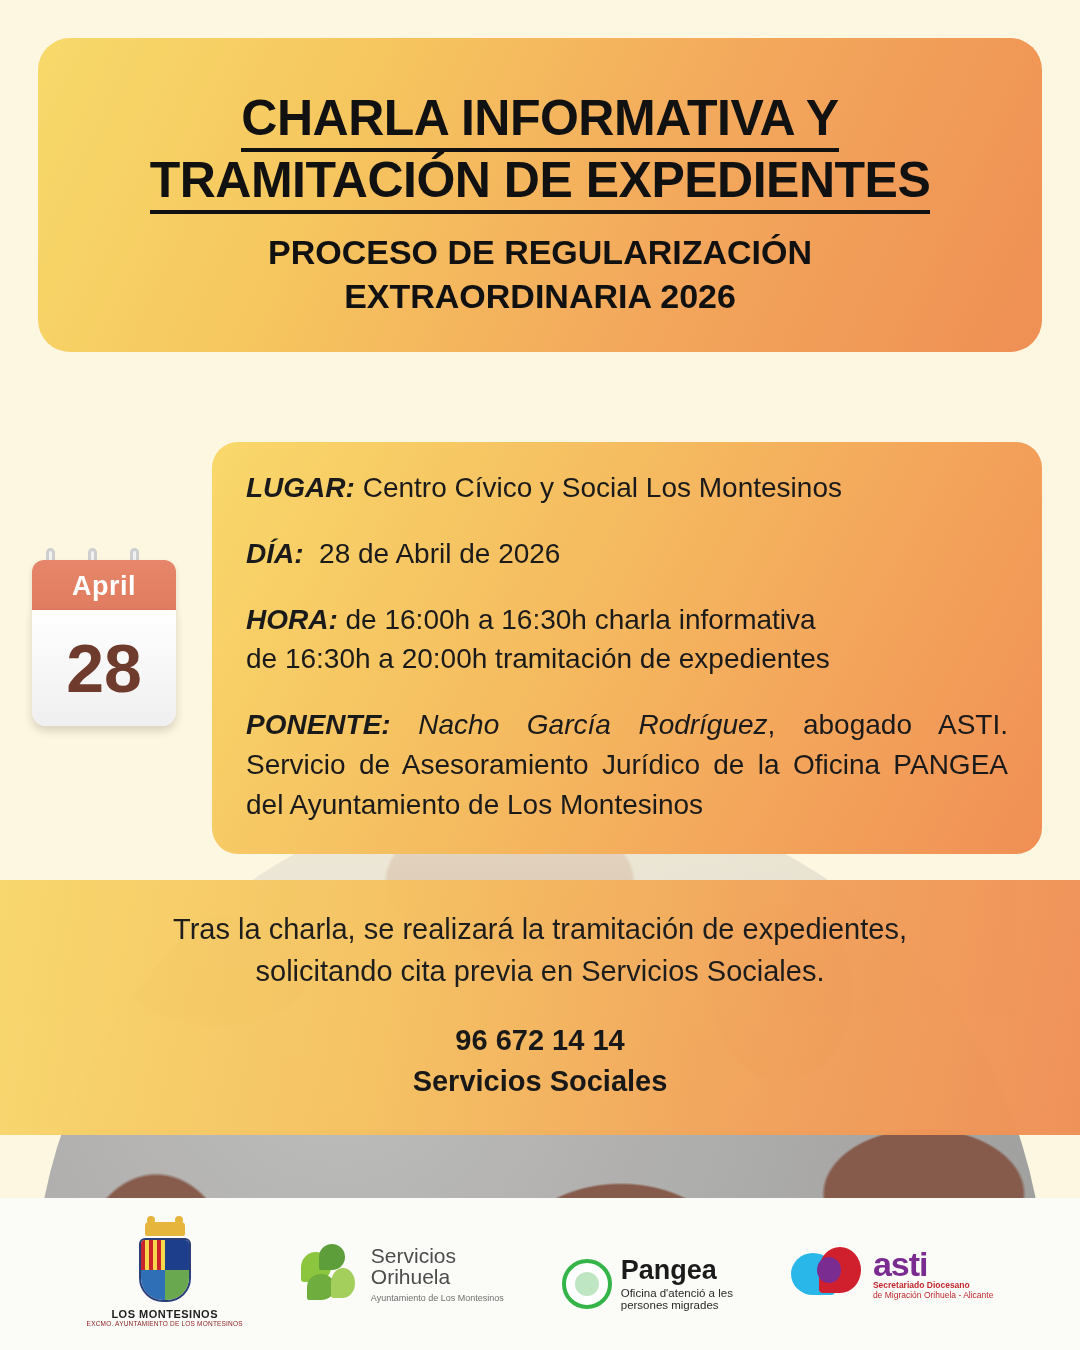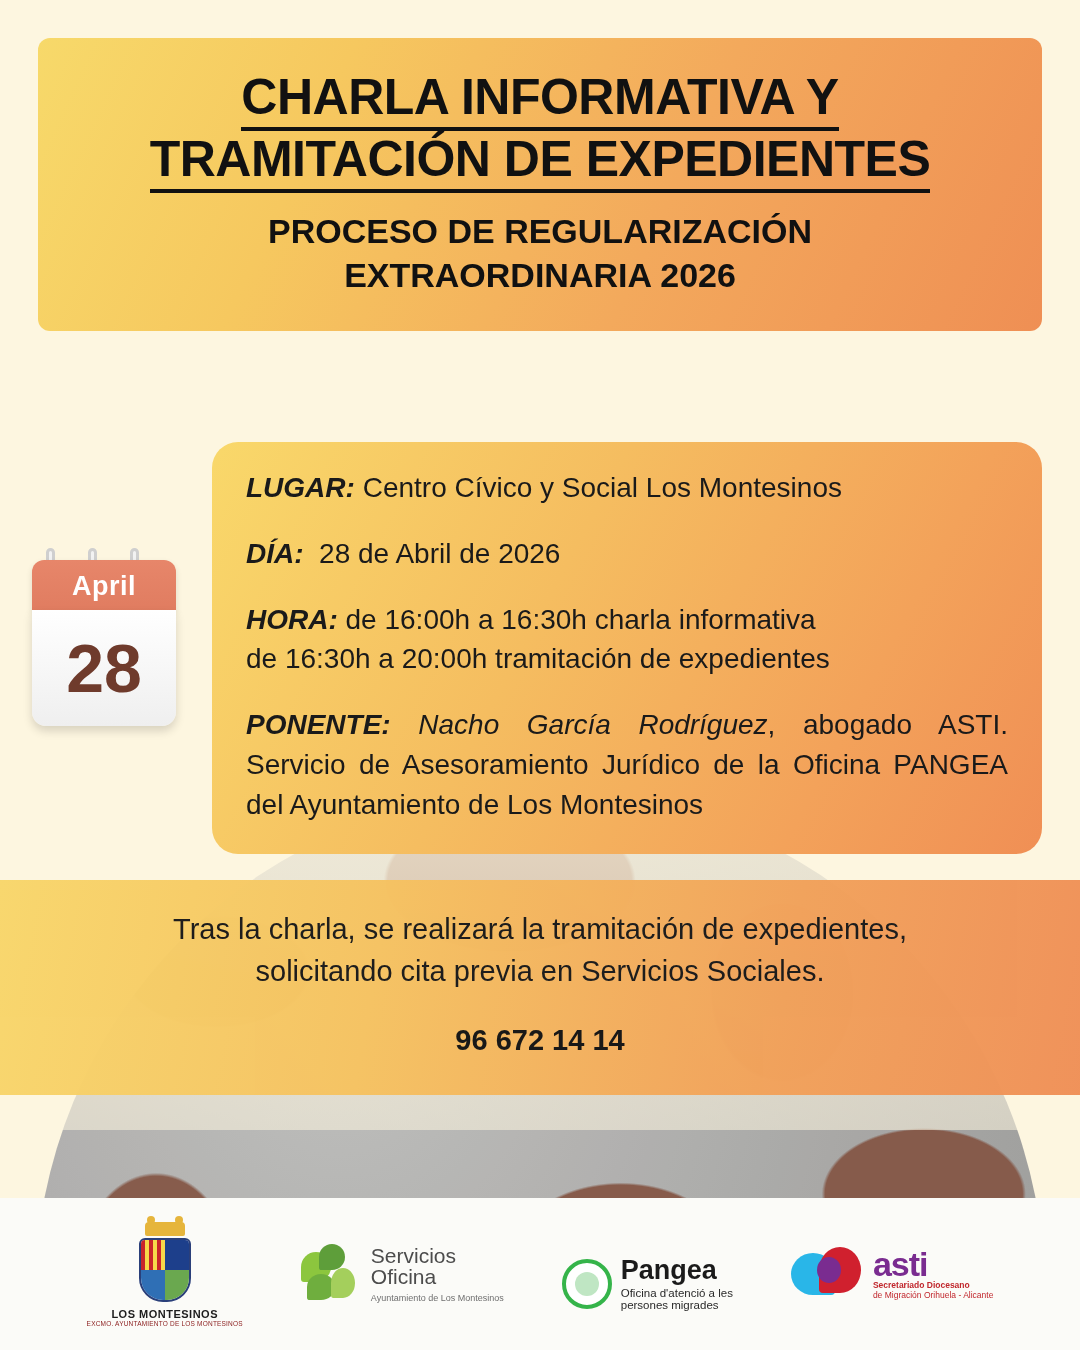--- a/index.html
+++ b/index.html
@@ -50,22 +50,22 @@
     height: 340px;
     background: linear-gradient(to bottom, rgba(253,246,224,.82), rgba(253,246,224,.55));
     pointer-events: none;
   }
 
   
   .header-card {
     position: absolute;
     left: 38px; top: 38px;
     width: 1004px;
-    padding: 31px 40px 34px;
-    border-radius: 12px;
+    padding: 52px 40px 34px;
+    border-radius: 32px;
     background: linear-gradient(115deg, #f7d96a 0%, #f6c85f 28%, #f3a95c 62%, #ef8f54 100%);
     text-align: center;
   }
   .title {
     font-size: 50px;
     line-height: 1.12;
     font-weight: bold;
     color: #111;
     letter-spacing: -0.5px;
   }
@@ -309,20 +309,21 @@
   </div>
 </div>
 
 <div class="strip">
   <div class="strip-text">
     <div>Tras la charla, se realizará la tramitación de expedientes,</div>
     <div>solicitando cita previa en Servicios Sociales.</div>
   </div>
   <div class="strip-phone">
     <div>96 672 14 14</div>
+    <div>Servicios Sociales</div>
   </div>
 </div>
 
 <div class="footer">
 
   <div class="logo shield-wrap">
     <div>
       <div class="crown"></div>
       <div class="shield">
         <span class="q1"></span>
@@ -337,21 +338,21 @@
 
   <div class="logo ss">
     <div class="ss-mark">
       <i></i>
         <i></i>
         <i></i>
         <i></i>
     </div>
     <div class="ss-txt">
       <div class="l1">Servicios</div>
-      <div class="l2">Oficina</div>
+      <div class="l2">Orihuela</div>
       <div class="l3">Ayuntamiento de Los Montesinos</div>
     </div>
   </div>
 
   <div class="logo pg">
     <div class="pg-globe"></div>
     <div class="pg-txt">
       <div class="l1">Pangea</div>
       <div class="l2">Oficina d'atenció a les</div>
       <div class="l3">persones migrades</div>

